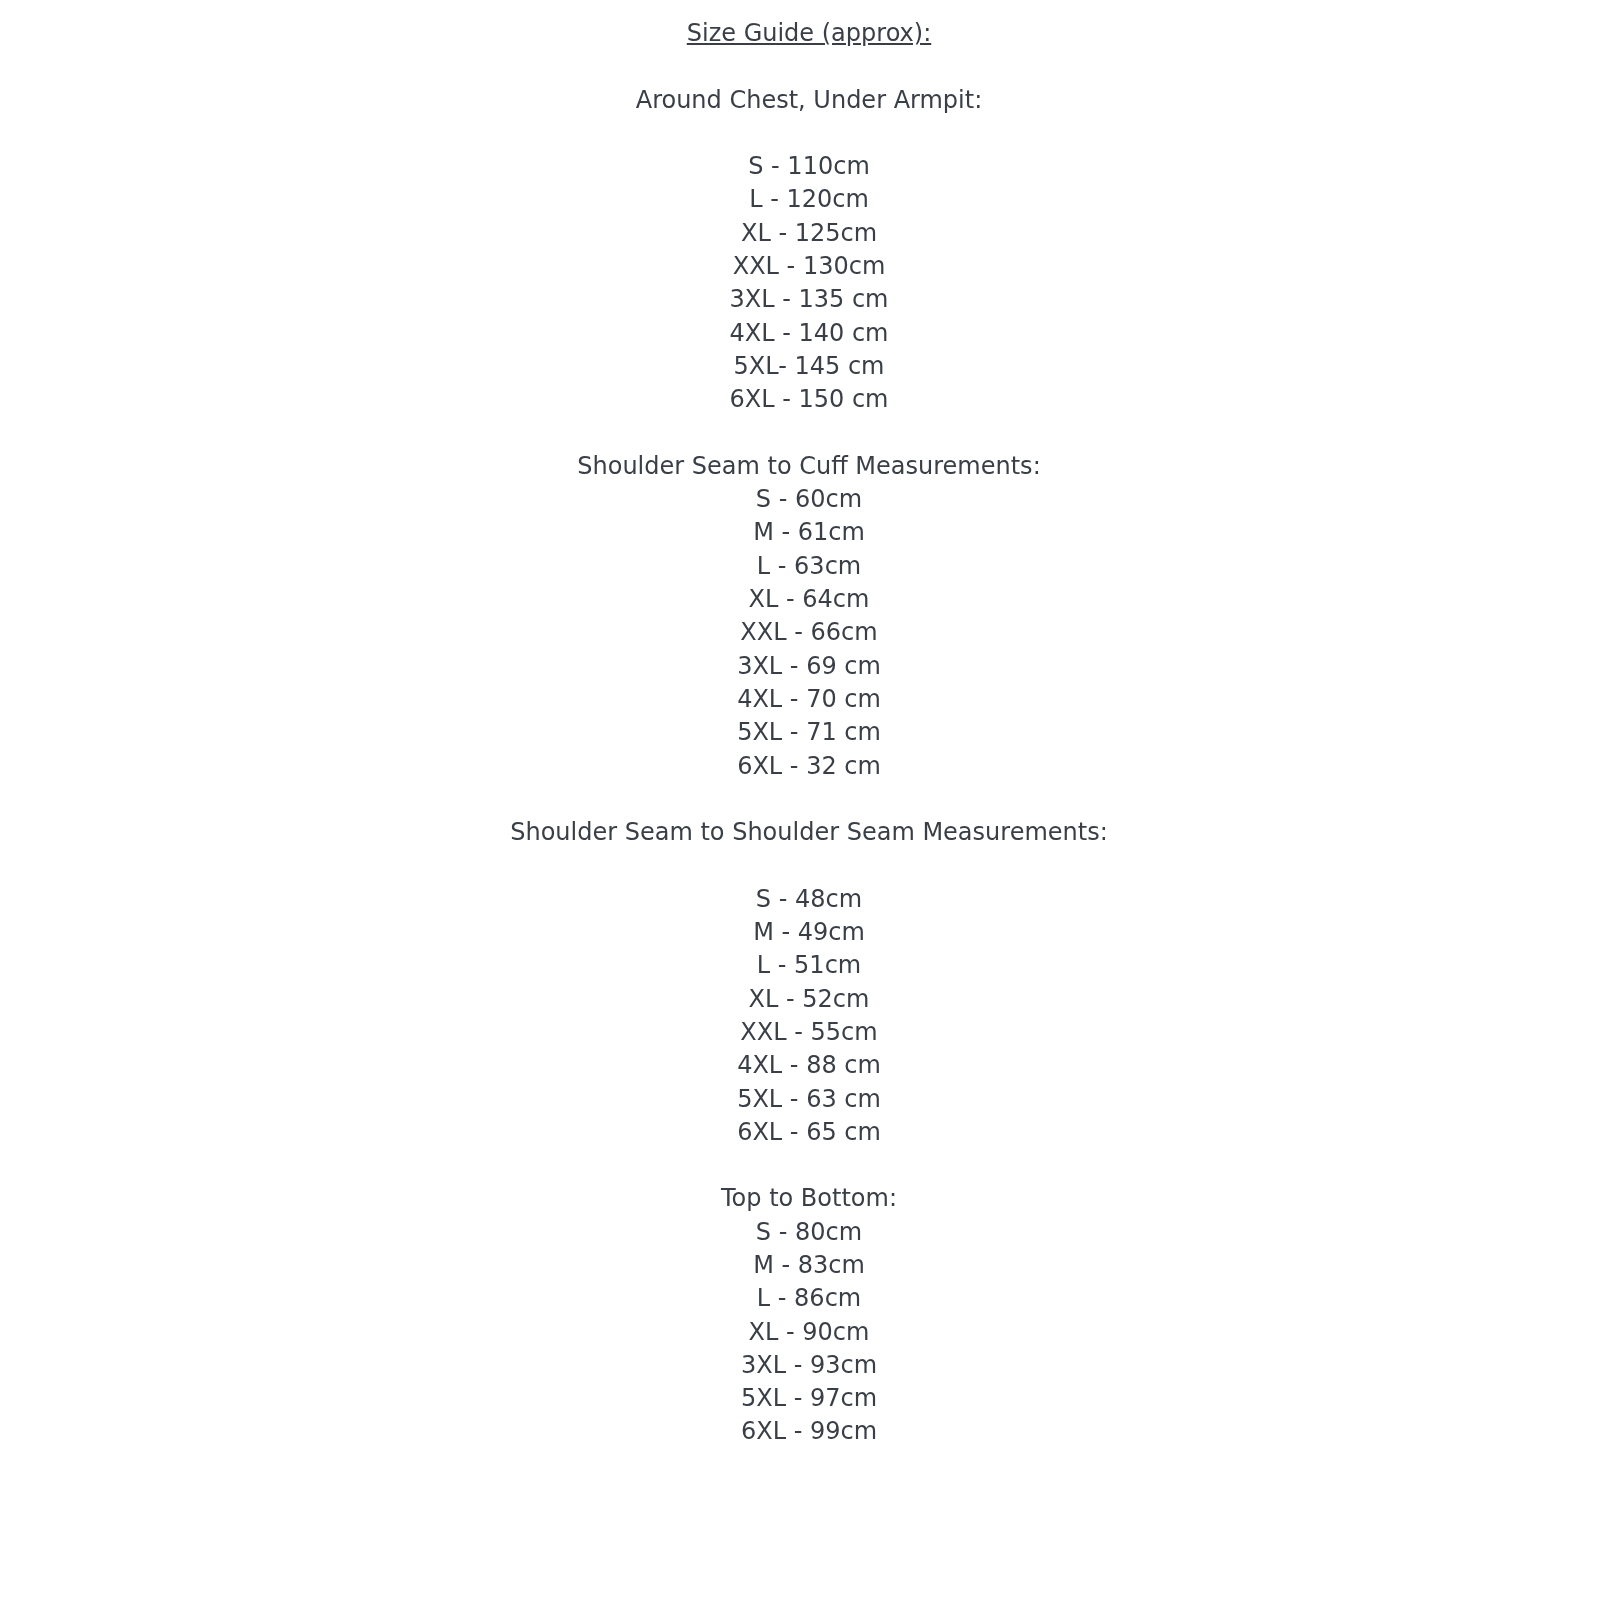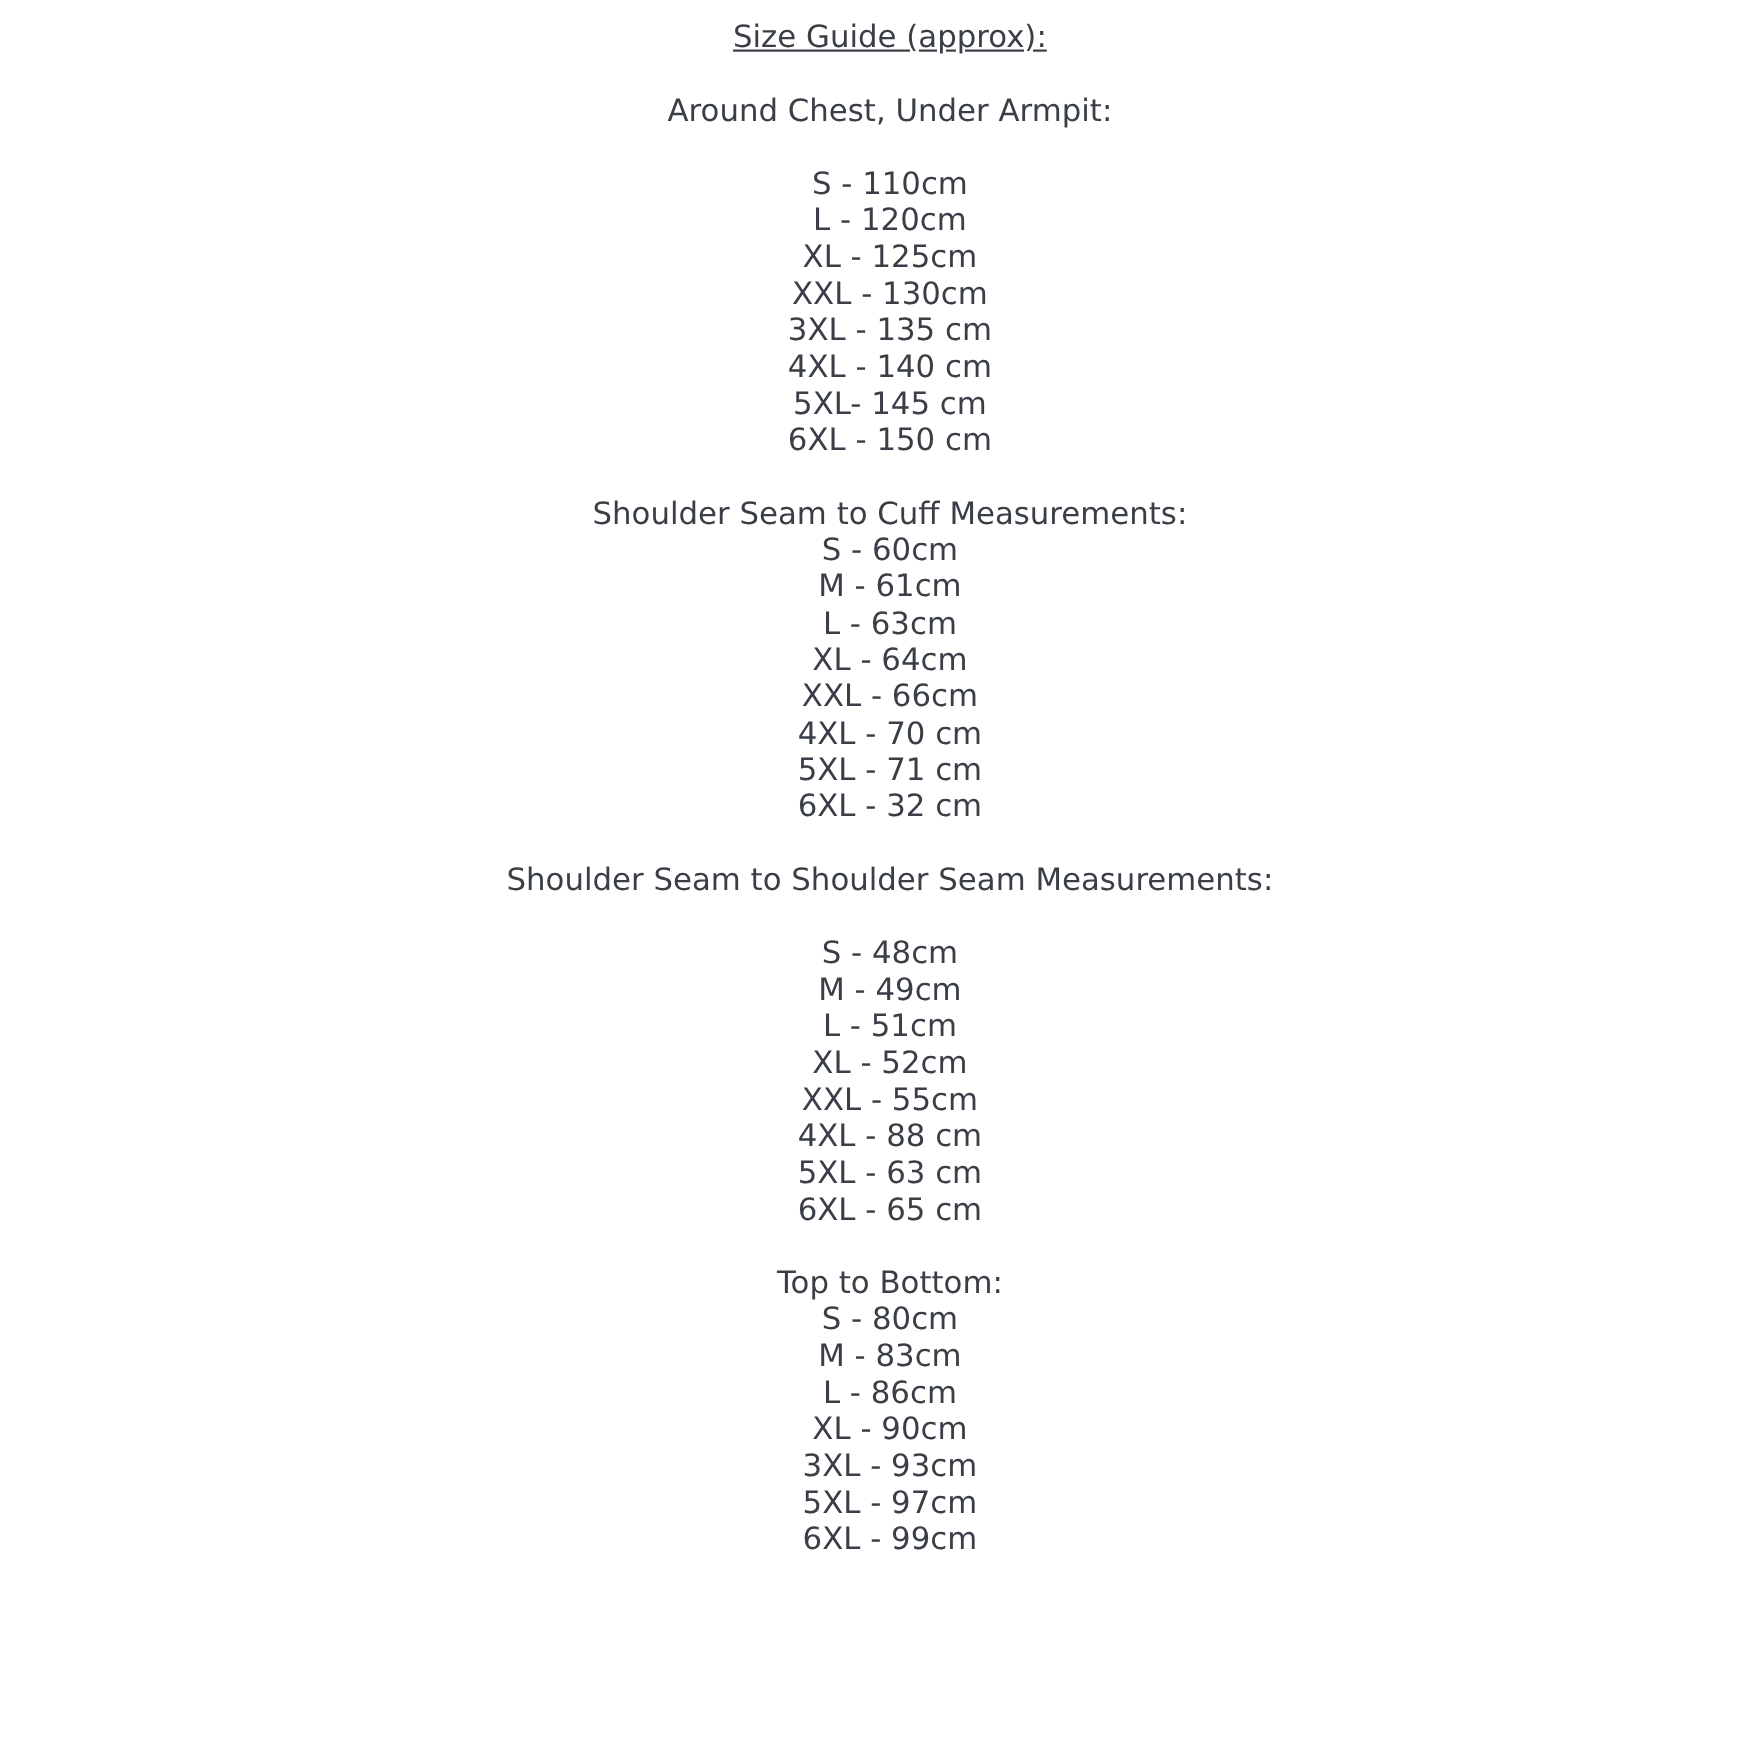--- a/index.html
+++ b/index.html
@@ -6,21 +6,21 @@
     margin: 0;
     padding: 0;
     background: #ffffff;
   }
   .doc {
     width: 1512px;
     height: 1600px;
     box-sizing: border-box;
     padding: 17px 0 0 106px; 
     font-family: "DejaVu Sans", "Liberation Sans", sans-serif;
-    font-size: 28px;
+    font-size: 24px;
     color: #3a3f47;
     text-align: center;
     overflow: hidden;
   }
   .line {
     height: 33.3px;
     line-height: 33.3px;
     white-space: pre;
   }
   .title {
@@ -46,20 +46,21 @@
   <div class="line">5XL- 145 cm</div>
   <div class="line">6XL - 150 cm</div>
   <div class="line"></div>
 
   <div class="line heading">Shoulder Seam to Cuff Measurements:</div>
   <div class="line">S - 60cm</div>
   <div class="line">M - 61cm</div>
   <div class="line">L - 63cm</div>
   <div class="line">XL - 64cm</div>
   <div class="line">XXL - 66cm</div>
+  <div class="line">3XL - 69 cm</div>
   <div class="line">4XL - 70 cm</div>
   <div class="line">5XL - 71 cm</div>
   <div class="line">6XL - 32 cm</div>
   <div class="line"></div>
 
   <div class="line heading">Shoulder Seam to Shoulder Seam Measurements:</div>
   <div class="line"></div>
   <div class="line">S - 48cm</div>
   <div class="line">M - 49cm</div>
   <div class="line">L - 51cm</div>

